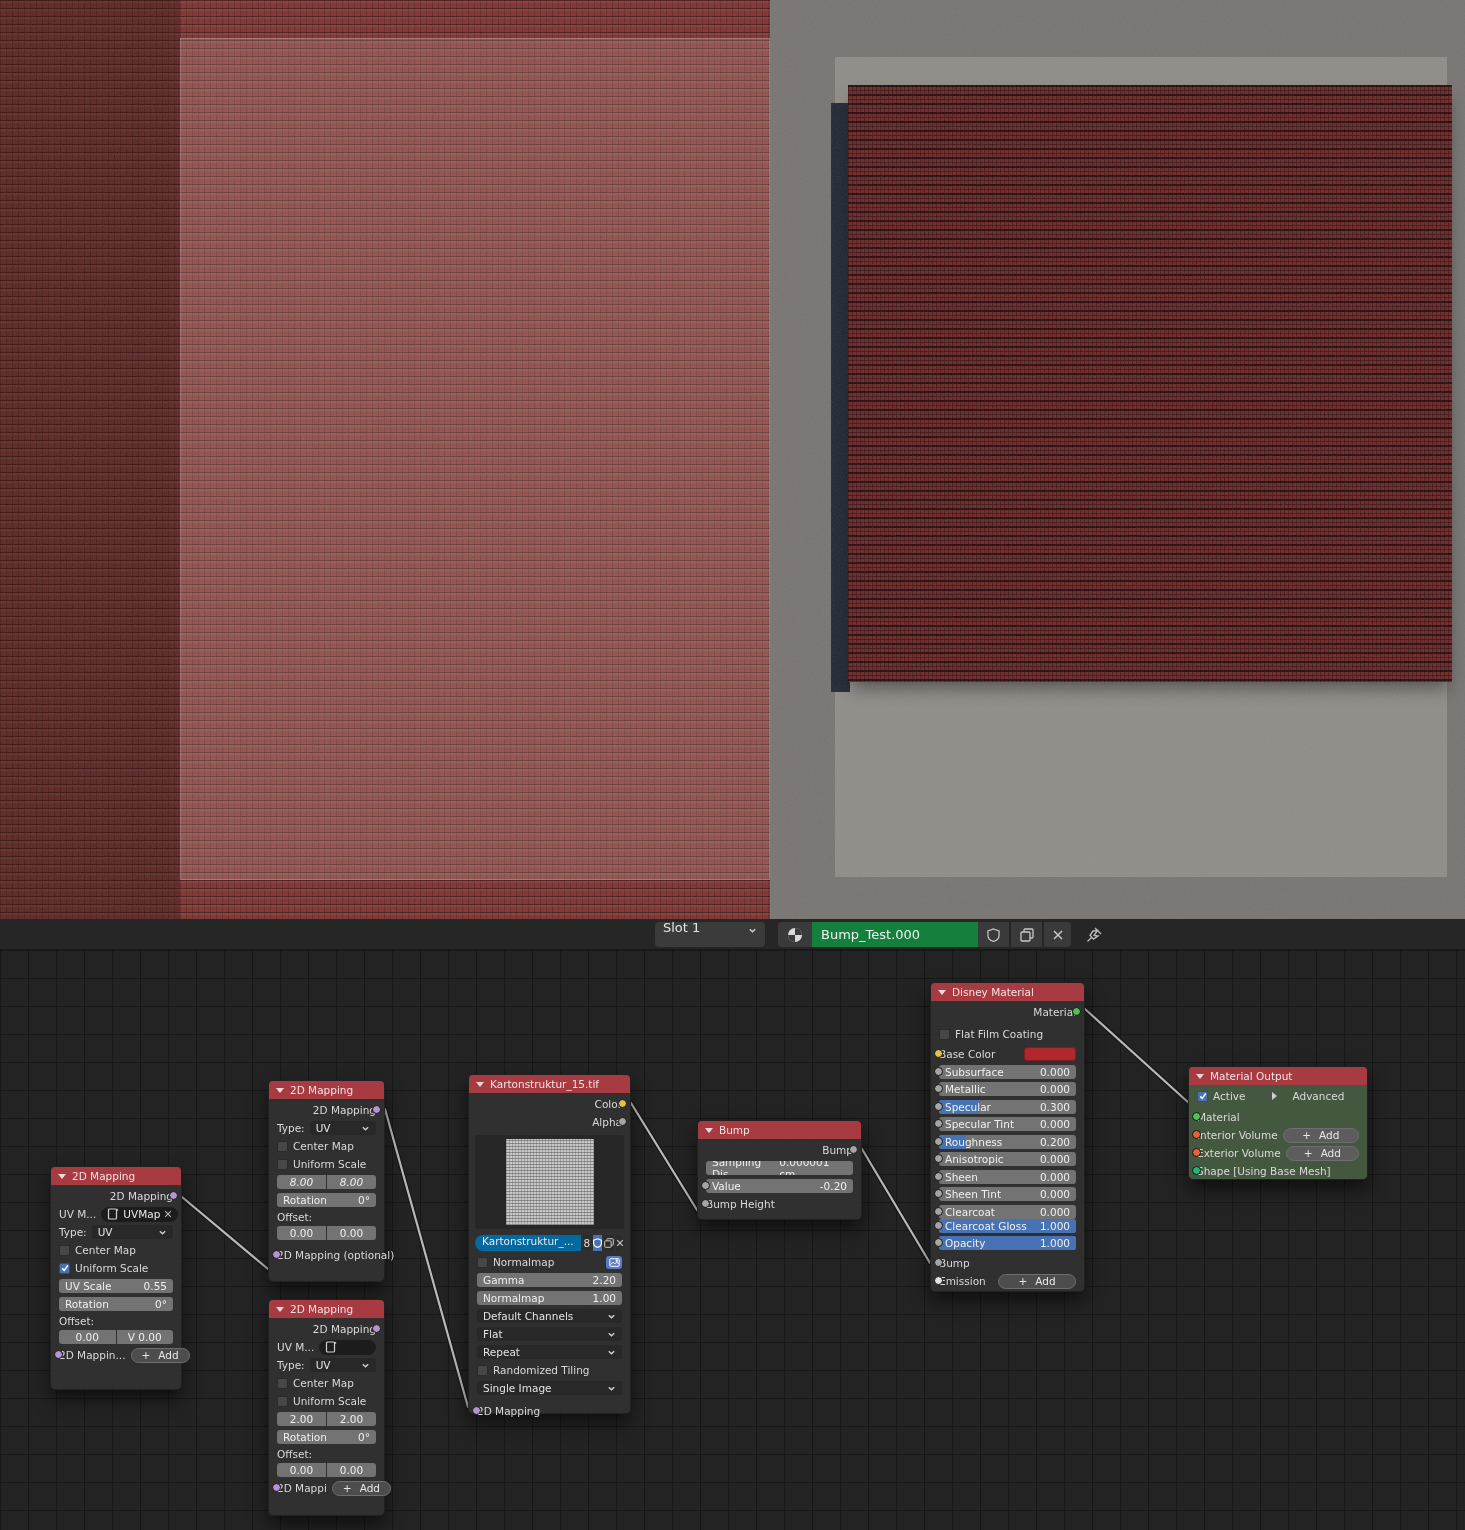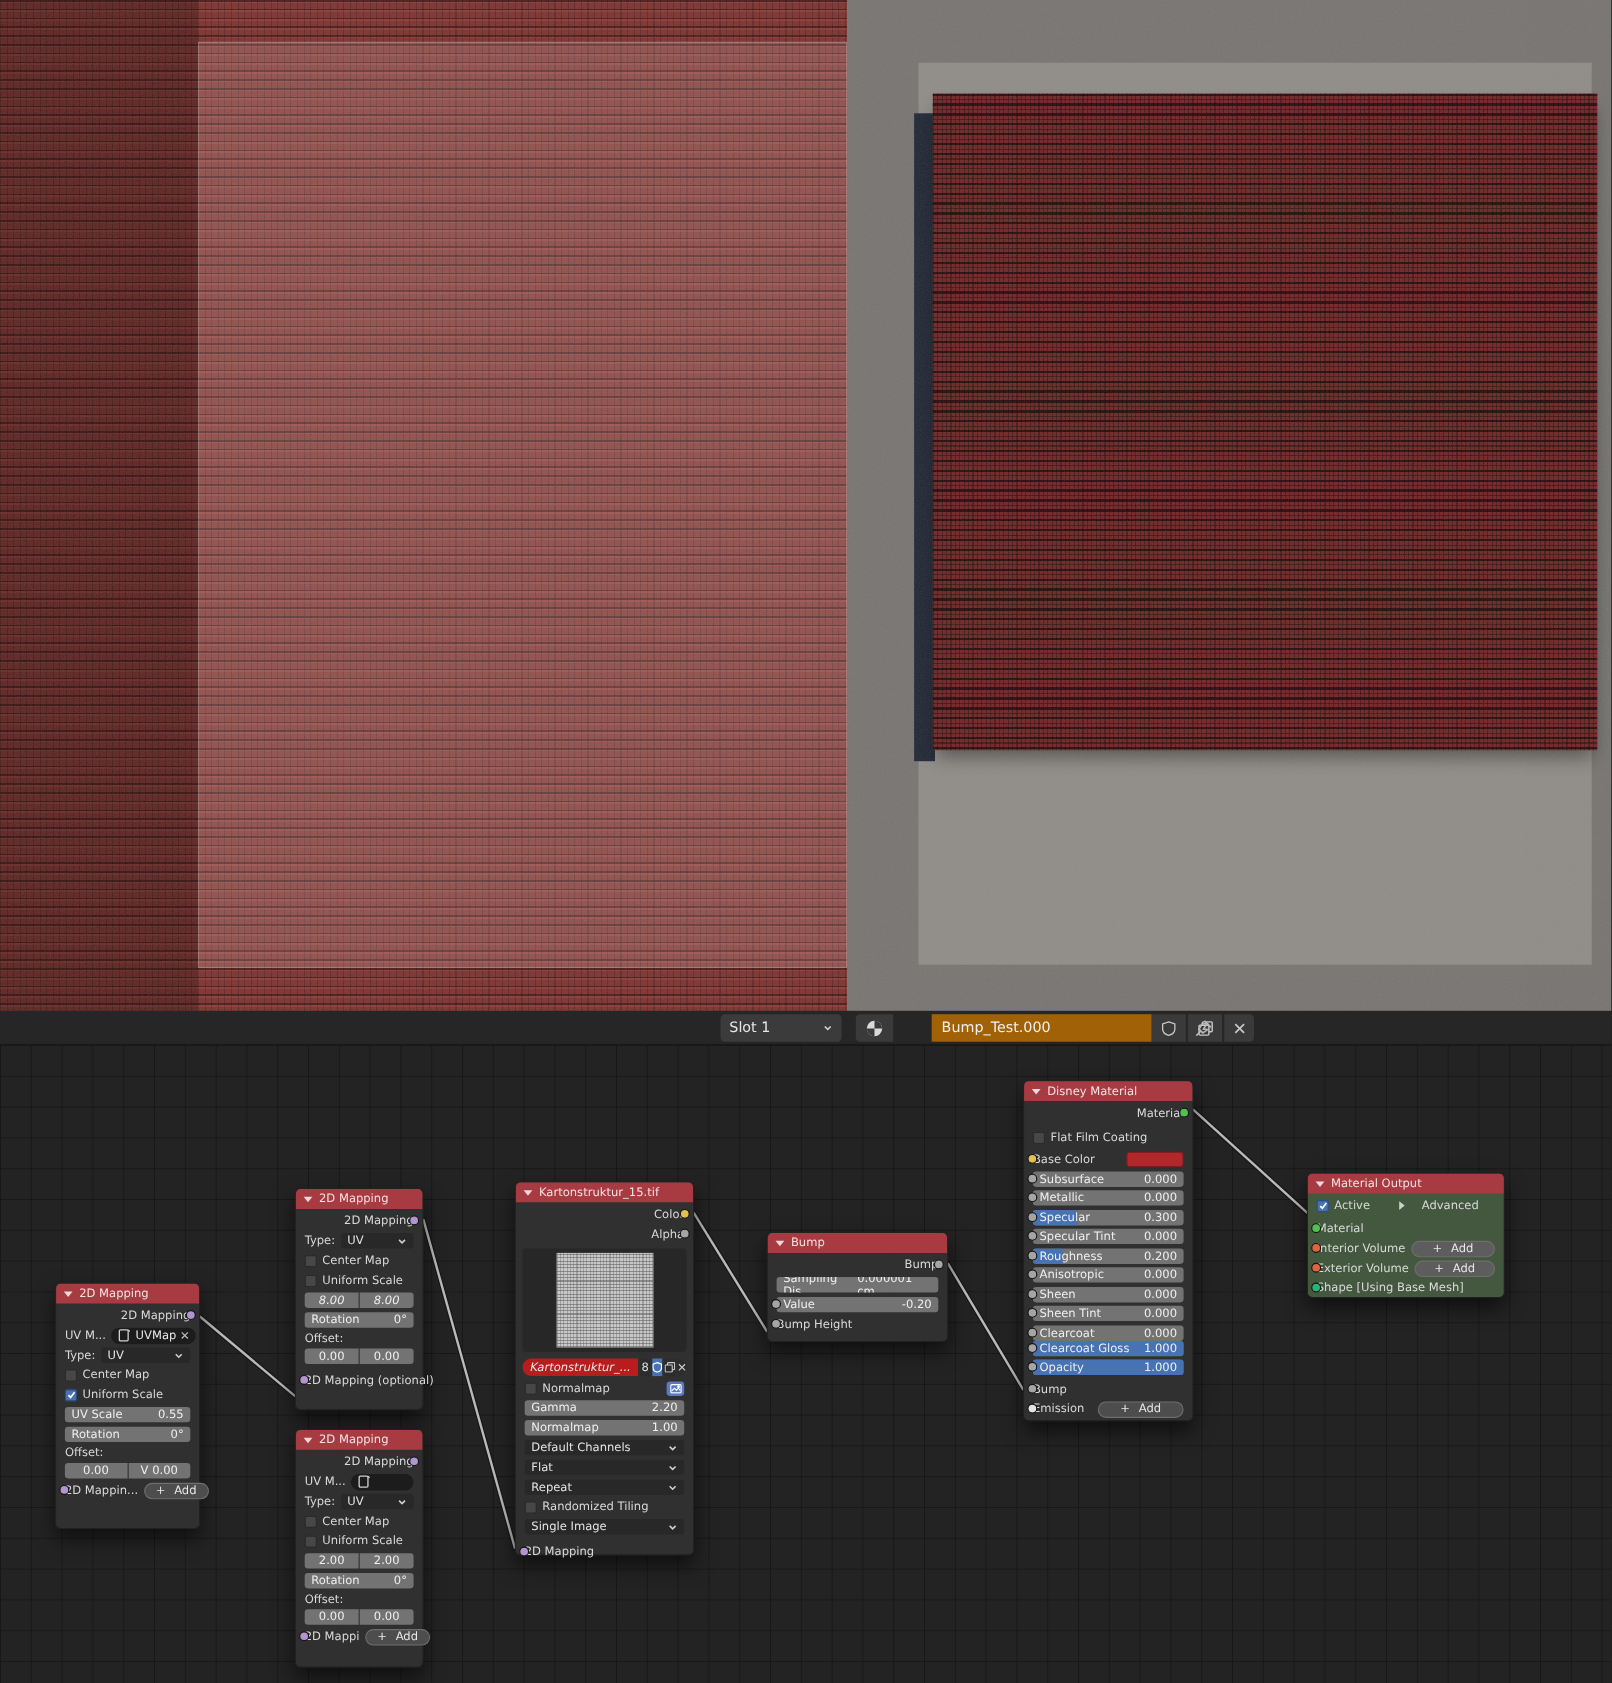--- a/index.html
+++ b/index.html
@@ -27,22 +27,22 @@
       repeating-linear-gradient(180deg, rgba(12,1,1,.72) 0 2px, transparent 2px 5px, rgba(0,0,0,.38) 5px 6px, transparent 6px 9px),
       repeating-linear-gradient(90deg, rgba(0,0,0,.30) 0 1px, transparent 1px 4px);
     box-shadow:0 10px 16px -4px rgba(0,0,0,.45); }
   .noise { position:absolute; left:0; top:0; width:100%; height:100%; opacity:.16; pointer-events:none; }
 
   
   #topbar { position:absolute; left:0; top:919px; width:1465px; height:31px; background:#262626;
     border-bottom:1px solid #191919; }
   .tb-widget { position:absolute; top:3px; height:25px; display:flex; align-items:center;
     color:#e5e5e5; font-size:13px; }
-  #slot-dd { left:655px; width:110px; background:#3b3b3b; border-radius:4px; padding:0 8px;
-    justify-content:space-between; }
+  #slot-dd { left:655px; width:110px; background:#3b3b3b; border-radius:4px; padding:12px 8px;
+    justify-content:space-between;align-items:flex-end; }
   #mat-group { left:778px; }
   #mat-group > div { height:25px; display:flex; align-items:center; }
   .grp-btn { width:31px; background:#3a3a3a; justify-content:center; }
   .chev { width:9px; height:9px; fill:none; stroke:#cfcfcf; stroke-width:1.6; }
   #pin-wrap { left:1085px; }
 
   
   #editor { position:absolute; left:0; top:950px; width:1465px; height:580px;
     background-color:#232323;
     background-image:
@@ -90,22 +90,22 @@
   .icon-img { width:12px; height:12px; fill:none; stroke:#cfcfcf; stroke-width:1.2; }
   #node-output .nhead { background:#a83a42; }
   #node-output { background:#44583f; }
   .preview-wrap { margin:6px; height:94px; background:#272727; border-radius:3px;
     display:flex; align-items:center; justify-content:center; }
   .preview-img { width:88px; height:86px; background-color:#c8c8c8;
     background-image:
       repeating-linear-gradient(0deg, rgba(90,90,90,.55) 0 1px, transparent 1px 3px),
       repeating-linear-gradient(90deg, rgba(120,120,120,.5) 0 1px, transparent 1px 3px); }
   .filefield { display:flex; margin:4px 6px 0 6px; gap:2px; height:16px; }
-  .filefield .fname { flex:1; background:#b91c1c; border-radius:8px 0 0 8px; color:#e8e8e8;
-    display:flex; align-items:center; padding:0 7px;font-style:italic; }
+  .filefield .fname { flex:1; background:#0369a1; border-radius:8px 0 0 8px; color:#e8e8e8;
+    display:flex; align-items:flex-start; padding:0 7px; }
   .minibtn { width:17px; background:#2c2c2c; display:flex; align-items:center; justify-content:center;
     color:#ddd; }
   .minibtn.blue { background:#4772b3; }
   .minibtn.last { border-radius:0 8px 8px 0; }
   .imgbtn { width:16px; height:13px; background:#5b79c4; border-radius:3px; display:flex;
     align-items:center; justify-content:center; margin-left:auto; }
 </style>
 </head>
 <body>
 <div id="stage">
@@ -137,21 +137,21 @@
         </svg>
   </div>
   <div class="tb-widget" id="mat-group">
     <div class="grp-btn" style="width:34px;border-radius:4px 0 0 4px;">
       <svg width="16" height="16" viewBox="0 0 16 16">
         <circle cx="8" cy="8" r="7" fill="#d9d9d9"></circle>
         <path d="M8 1 A7 7 0 0 1 15 8 L8 8 Z" fill="#3a3a3a"></path>
         <path d="M8 15 A7 7 0 0 1 1 8 L8 8 Z" fill="#3a3a3a"></path>
       </svg>
     </div>
-    <div style="width:200px;background:#a16207;color:#f0f0f0;padding:0 9px;margin-left:35px;">
+    <div style="width:166px;background:#15803d;color:#f0f0f0;padding:0 9px;">
       <span>Bump_Test.000</span>
     </div>
     <div class="grp-btn">
       <svg width="13" height="14" viewBox="0 0 14 15" fill="none" stroke="#c9c9c9" stroke-width="1.3">
         <path d="M7 1 L13 3 V8 C13 11.5 10 13.5 7 14.3 C4 13.5 1 11.5 1 8 V3 Z"></path>
       </svg>
     </div>
     <div class="grp-btn" style="margin-left:2px;">
       <svg width="14" height="14" viewBox="0 0 14 14" fill="none" stroke="#c9c9c9" stroke-width="1.3">
         <rect x="4" y="1" width="9" height="9" rx="1"></rect>

